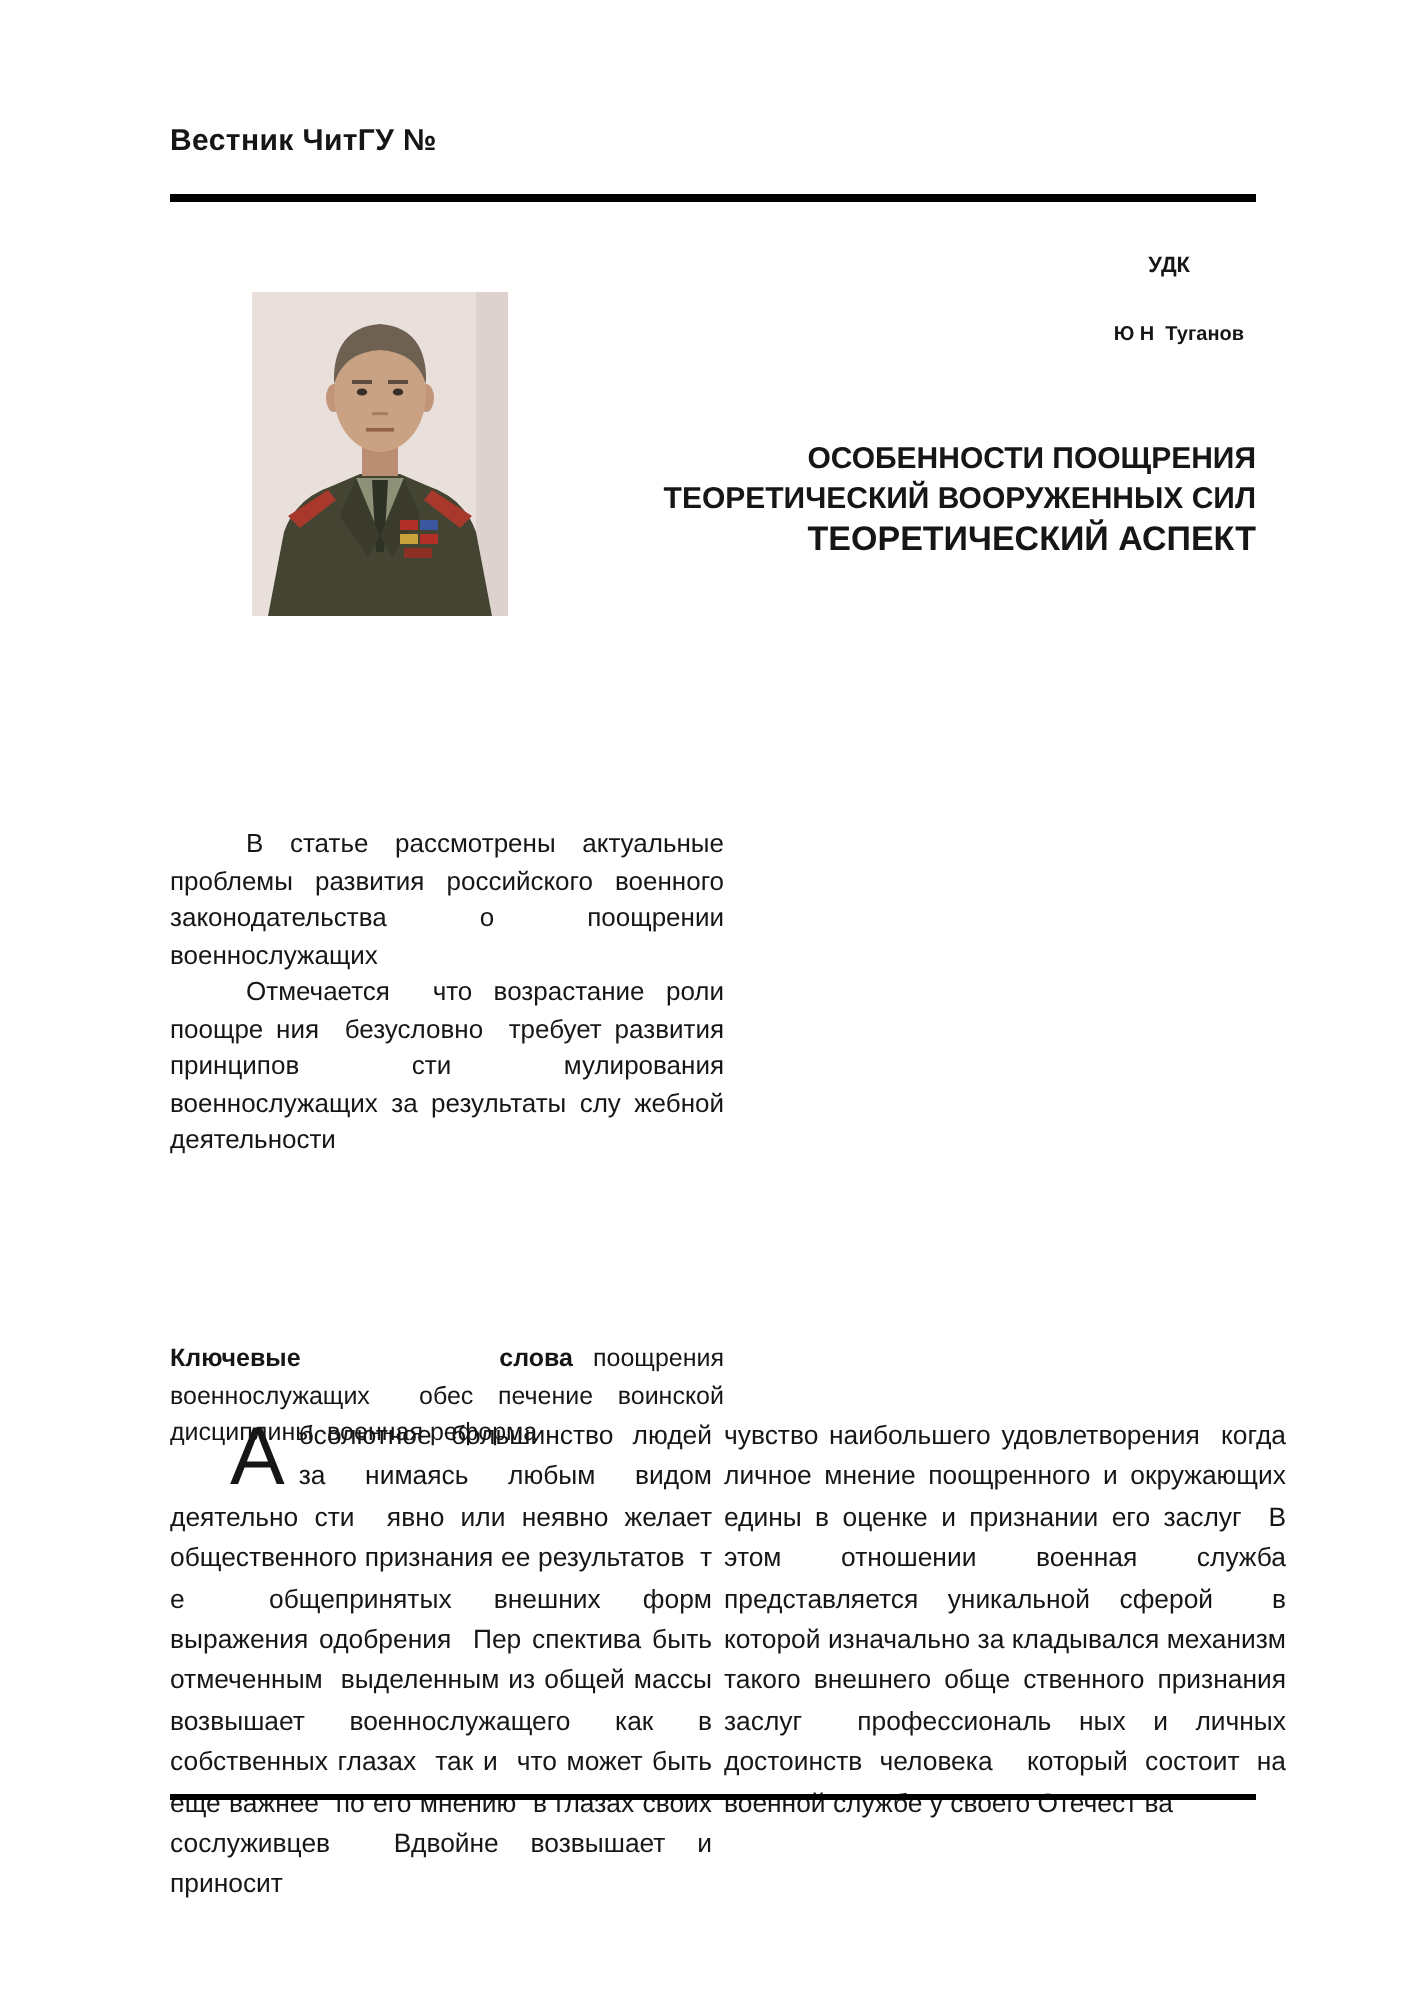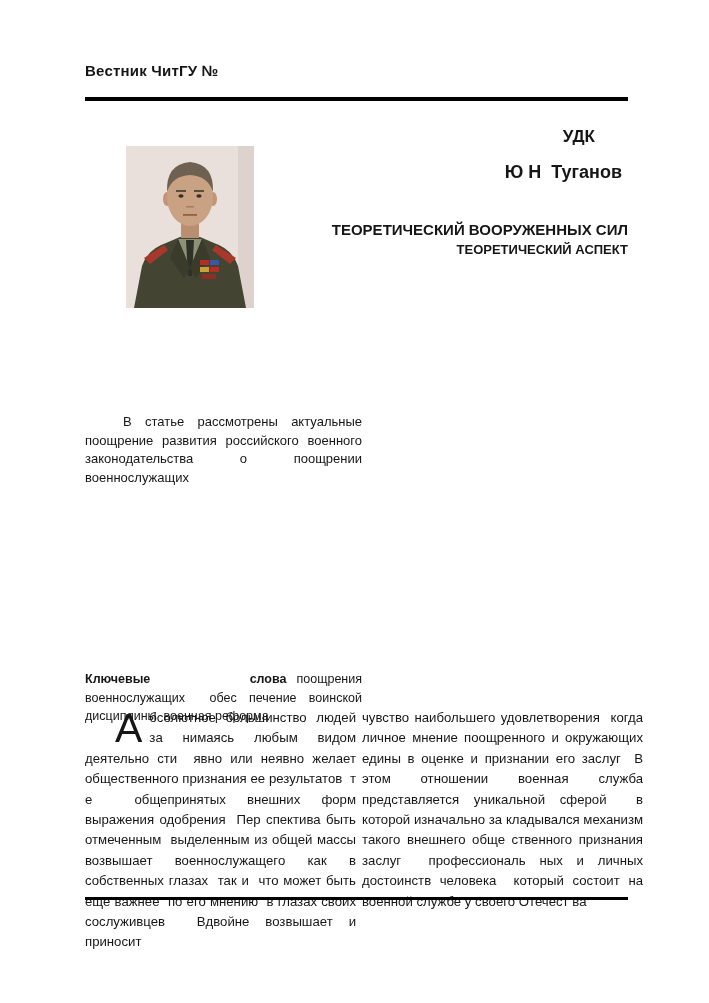--- a/index.html
+++ b/index.html
@@ -30,32 +30,32 @@
     width: 543px; height: 3px; background: #000000;
   }
 
   #author-photo {
     position: absolute; left: 126px; top: 146px;
     width: 128px; height: 162px; display: block;
   }
 
   #udk {
     position: absolute; right: 114px; top: 127px;
-    font-size: 17px; font-weight: bold;
+    font-size: 11px; font-weight: bold;
   }
   #author {
     position: absolute; right: 87px; top: 162px;
-    font-size: 18px; font-weight: bold;
+    font-size: 10px; font-weight: bold;
   }
   #title-block {
     position: absolute; right: 81px; top: 220px;
     width: 420px; text-align: right;
     font-weight: bold; font-size: 15px; line-height: 20px;
   }
-  #title-block .subtitle { font-size: 13px; line-height: 19px; }
+  #title-block .subtitle { font-size: 17px; line-height: 19px; }
   #title-block span { display: block; }
 
   #abstract {
     position: absolute; left: 85px; top: 413px; width: 277px;
     font-size: 13px; line-height: 18.5px;
     text-align: justify;
   }
   #abstract p { text-indent: 38px; }
 
   #keywords {
@@ -122,26 +122,28 @@
     <ellipse cx="55" cy="50" rx="2.6" ry="1.8" fill="#33302b"></ellipse>
     <ellipse cx="73" cy="50" rx="2.6" ry="1.8" fill="#33302b"></ellipse>
     <rect x="60" y="60" width="8" height="1.6" fill="#a87d60"></rect>
     <rect x="57" y="68" width="14" height="1.8" fill="#8f6248"></rect>
   </svg>
 
   <div id="udk">УДК</div>
   <div id="author" class="prewrap">Ю Н  Туганов</div>
 
   <div id="title-block">
+    <span>ОСОБЕННОСТИ ПООЩРЕНИЯ</span>
     <span>ТЕОРЕТИЧЕСКИЙ ВООРУЖЕННЫХ СИЛ</span>
     <span class="subtitle">ТЕОРЕТИЧЕСКИЙ АСПЕКТ</span>
   </div>
 
   <div id="abstract">
-    <p class="prewrap">В статье рассмотрены актуальные поощрение развития российского военного законодательства о поощрении военнослужащих</p>
+    <p class="prewrap">В статье рассмотрены актуальные проблемы развития российского военного законодательства о поощрении военнослужащих</p>
+    <p class="prewrap">Отмечается  что возрастание роли поощре ния  безусловно  требует развития принципов сти мулирования военнослужащих за результаты слу жебной деятельности</p>
   </div>
 
   <div id="keywords">
     <span class="kw-label">Ключевые слова</span><span class="kw-text prewrap">поощрения военнослужащих  обес печение воинской дисциплины  военная реформа</span>
   </div>
 
   <div id="body-col-left" class="body-col">
     <span class="dropcap">А</span><span class="prewrap">бсолютное большинство людей  за нимаясь любым видом деятельно сти  явно или неявно желает общественного признания ее результатов  т е  общепринятых внешних форм выражения одобрения  Пер спектива быть отмеченным  выделенным из общей массы  возвышает военнослужащего как в собственных глазах  так и  что может быть еще важнее  по его мнению  в глазах своих сослуживцев  Вдвойне возвышает и приносит</span>
   </div>
 

